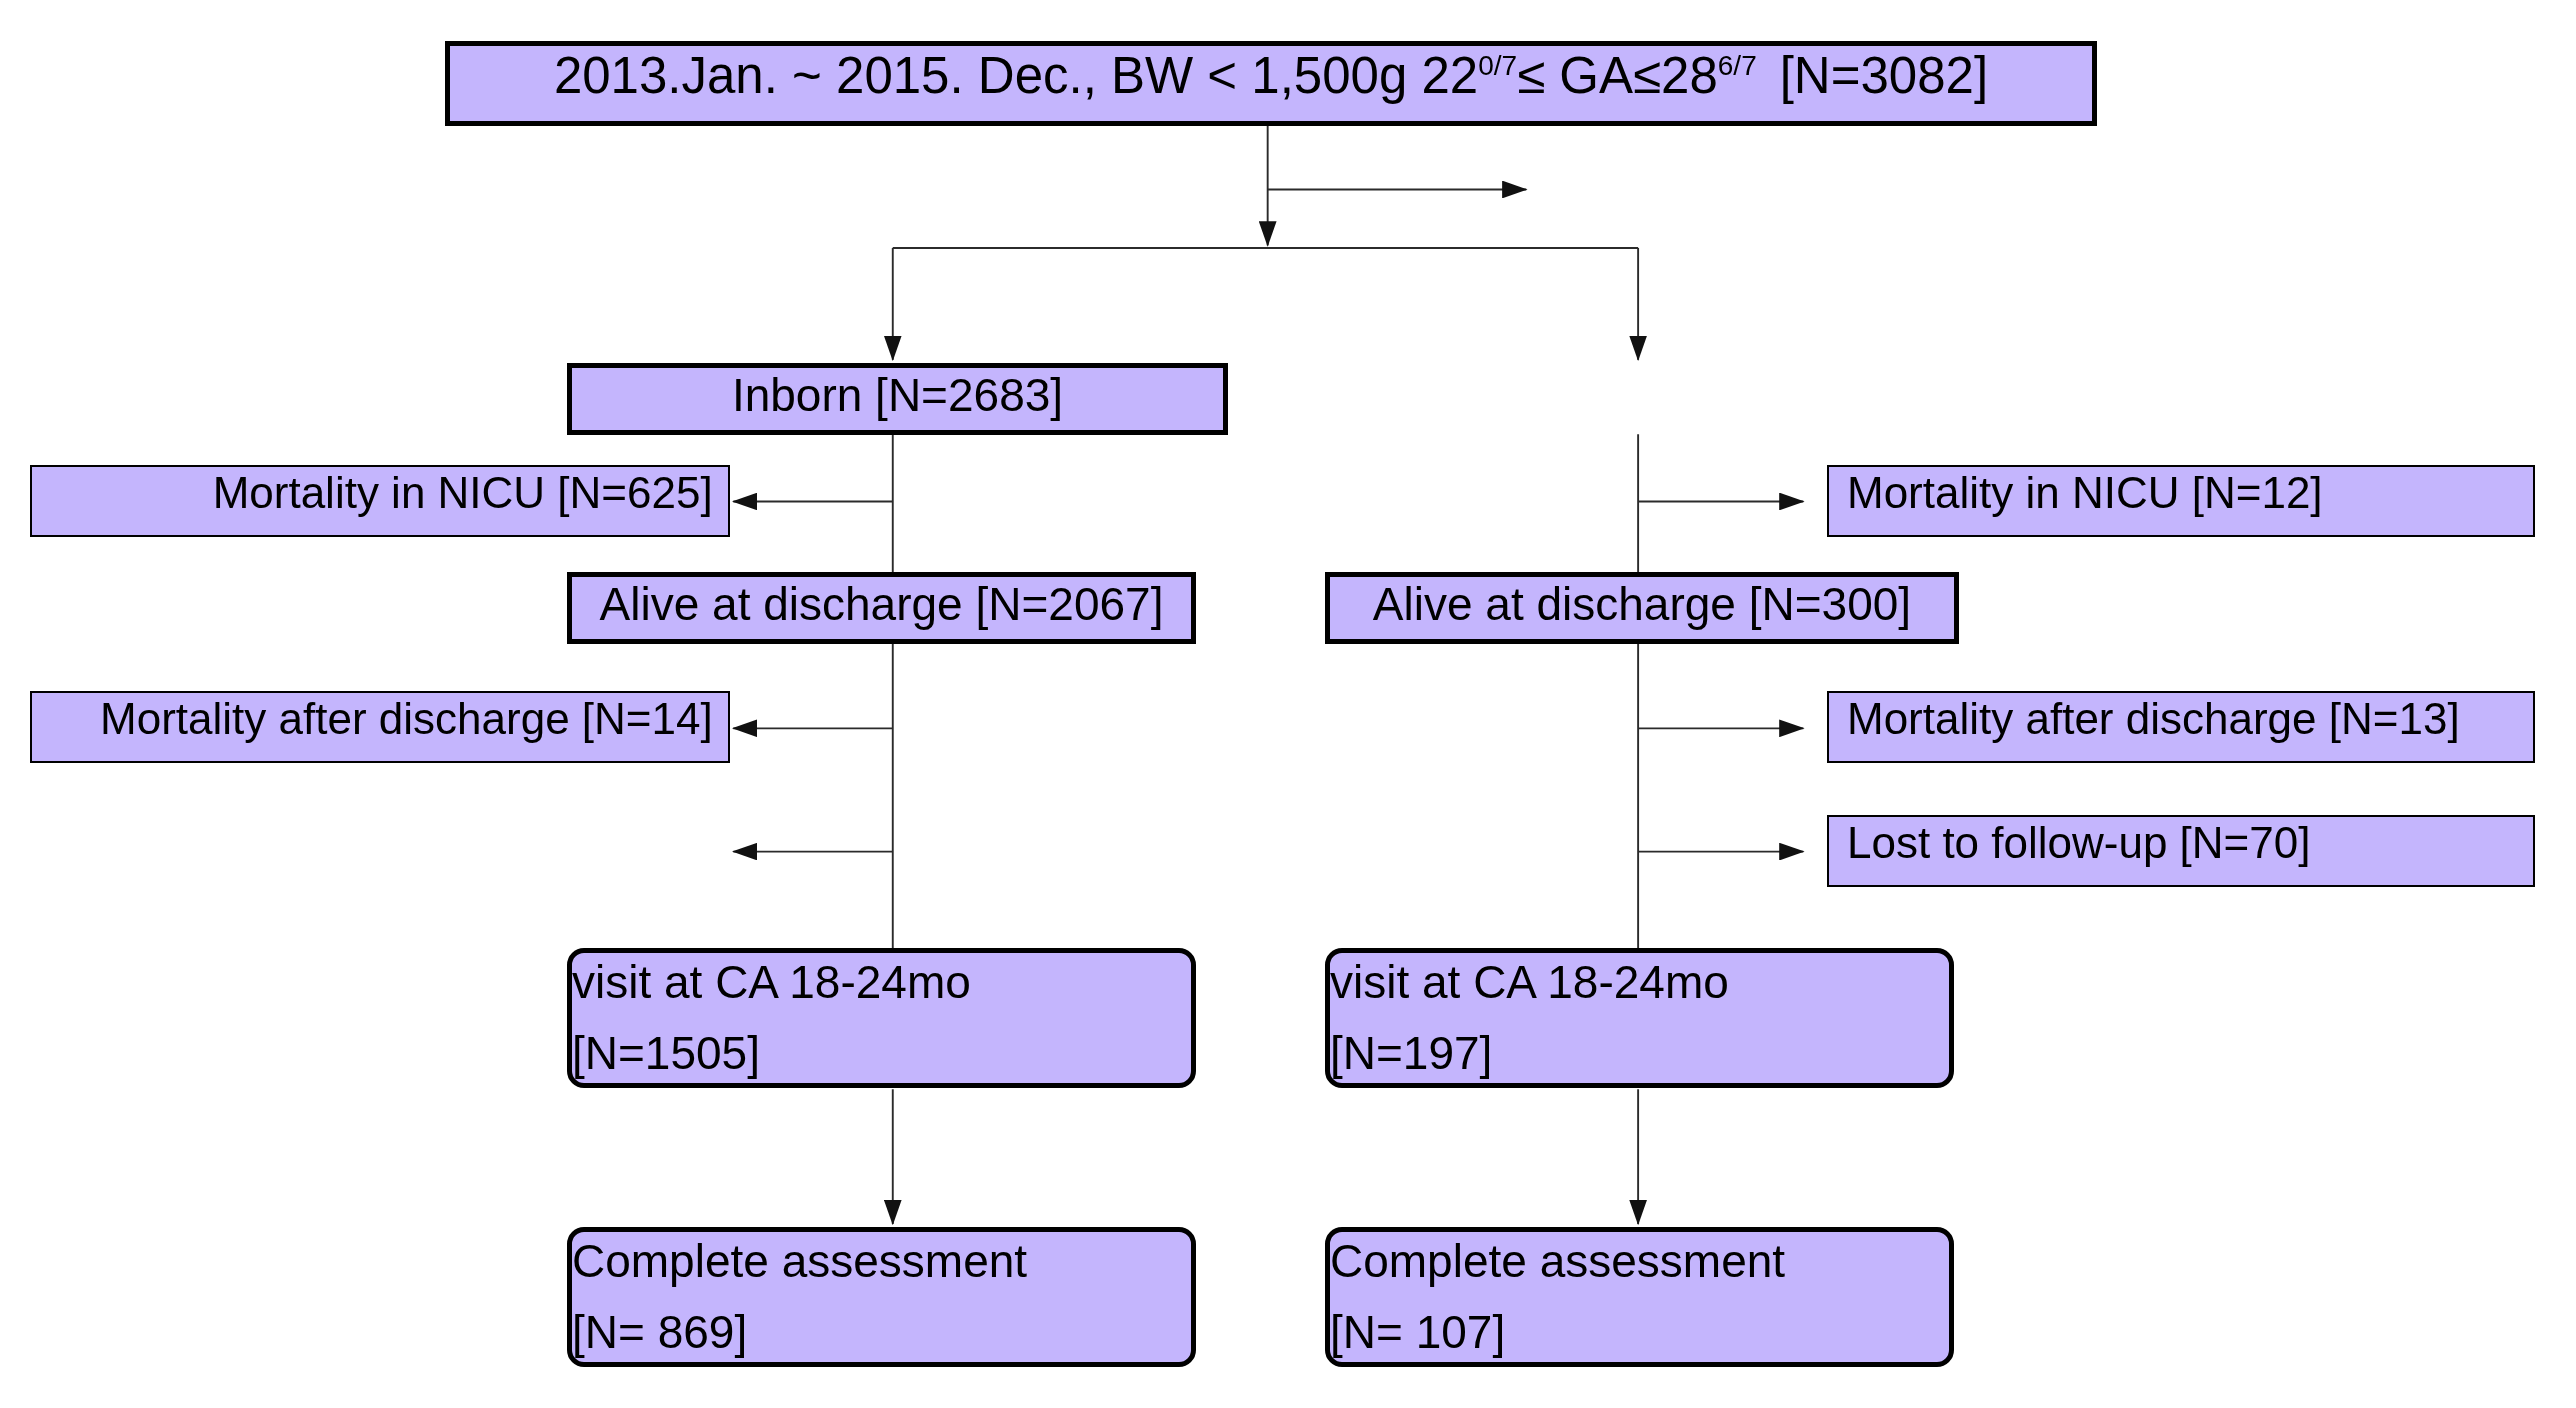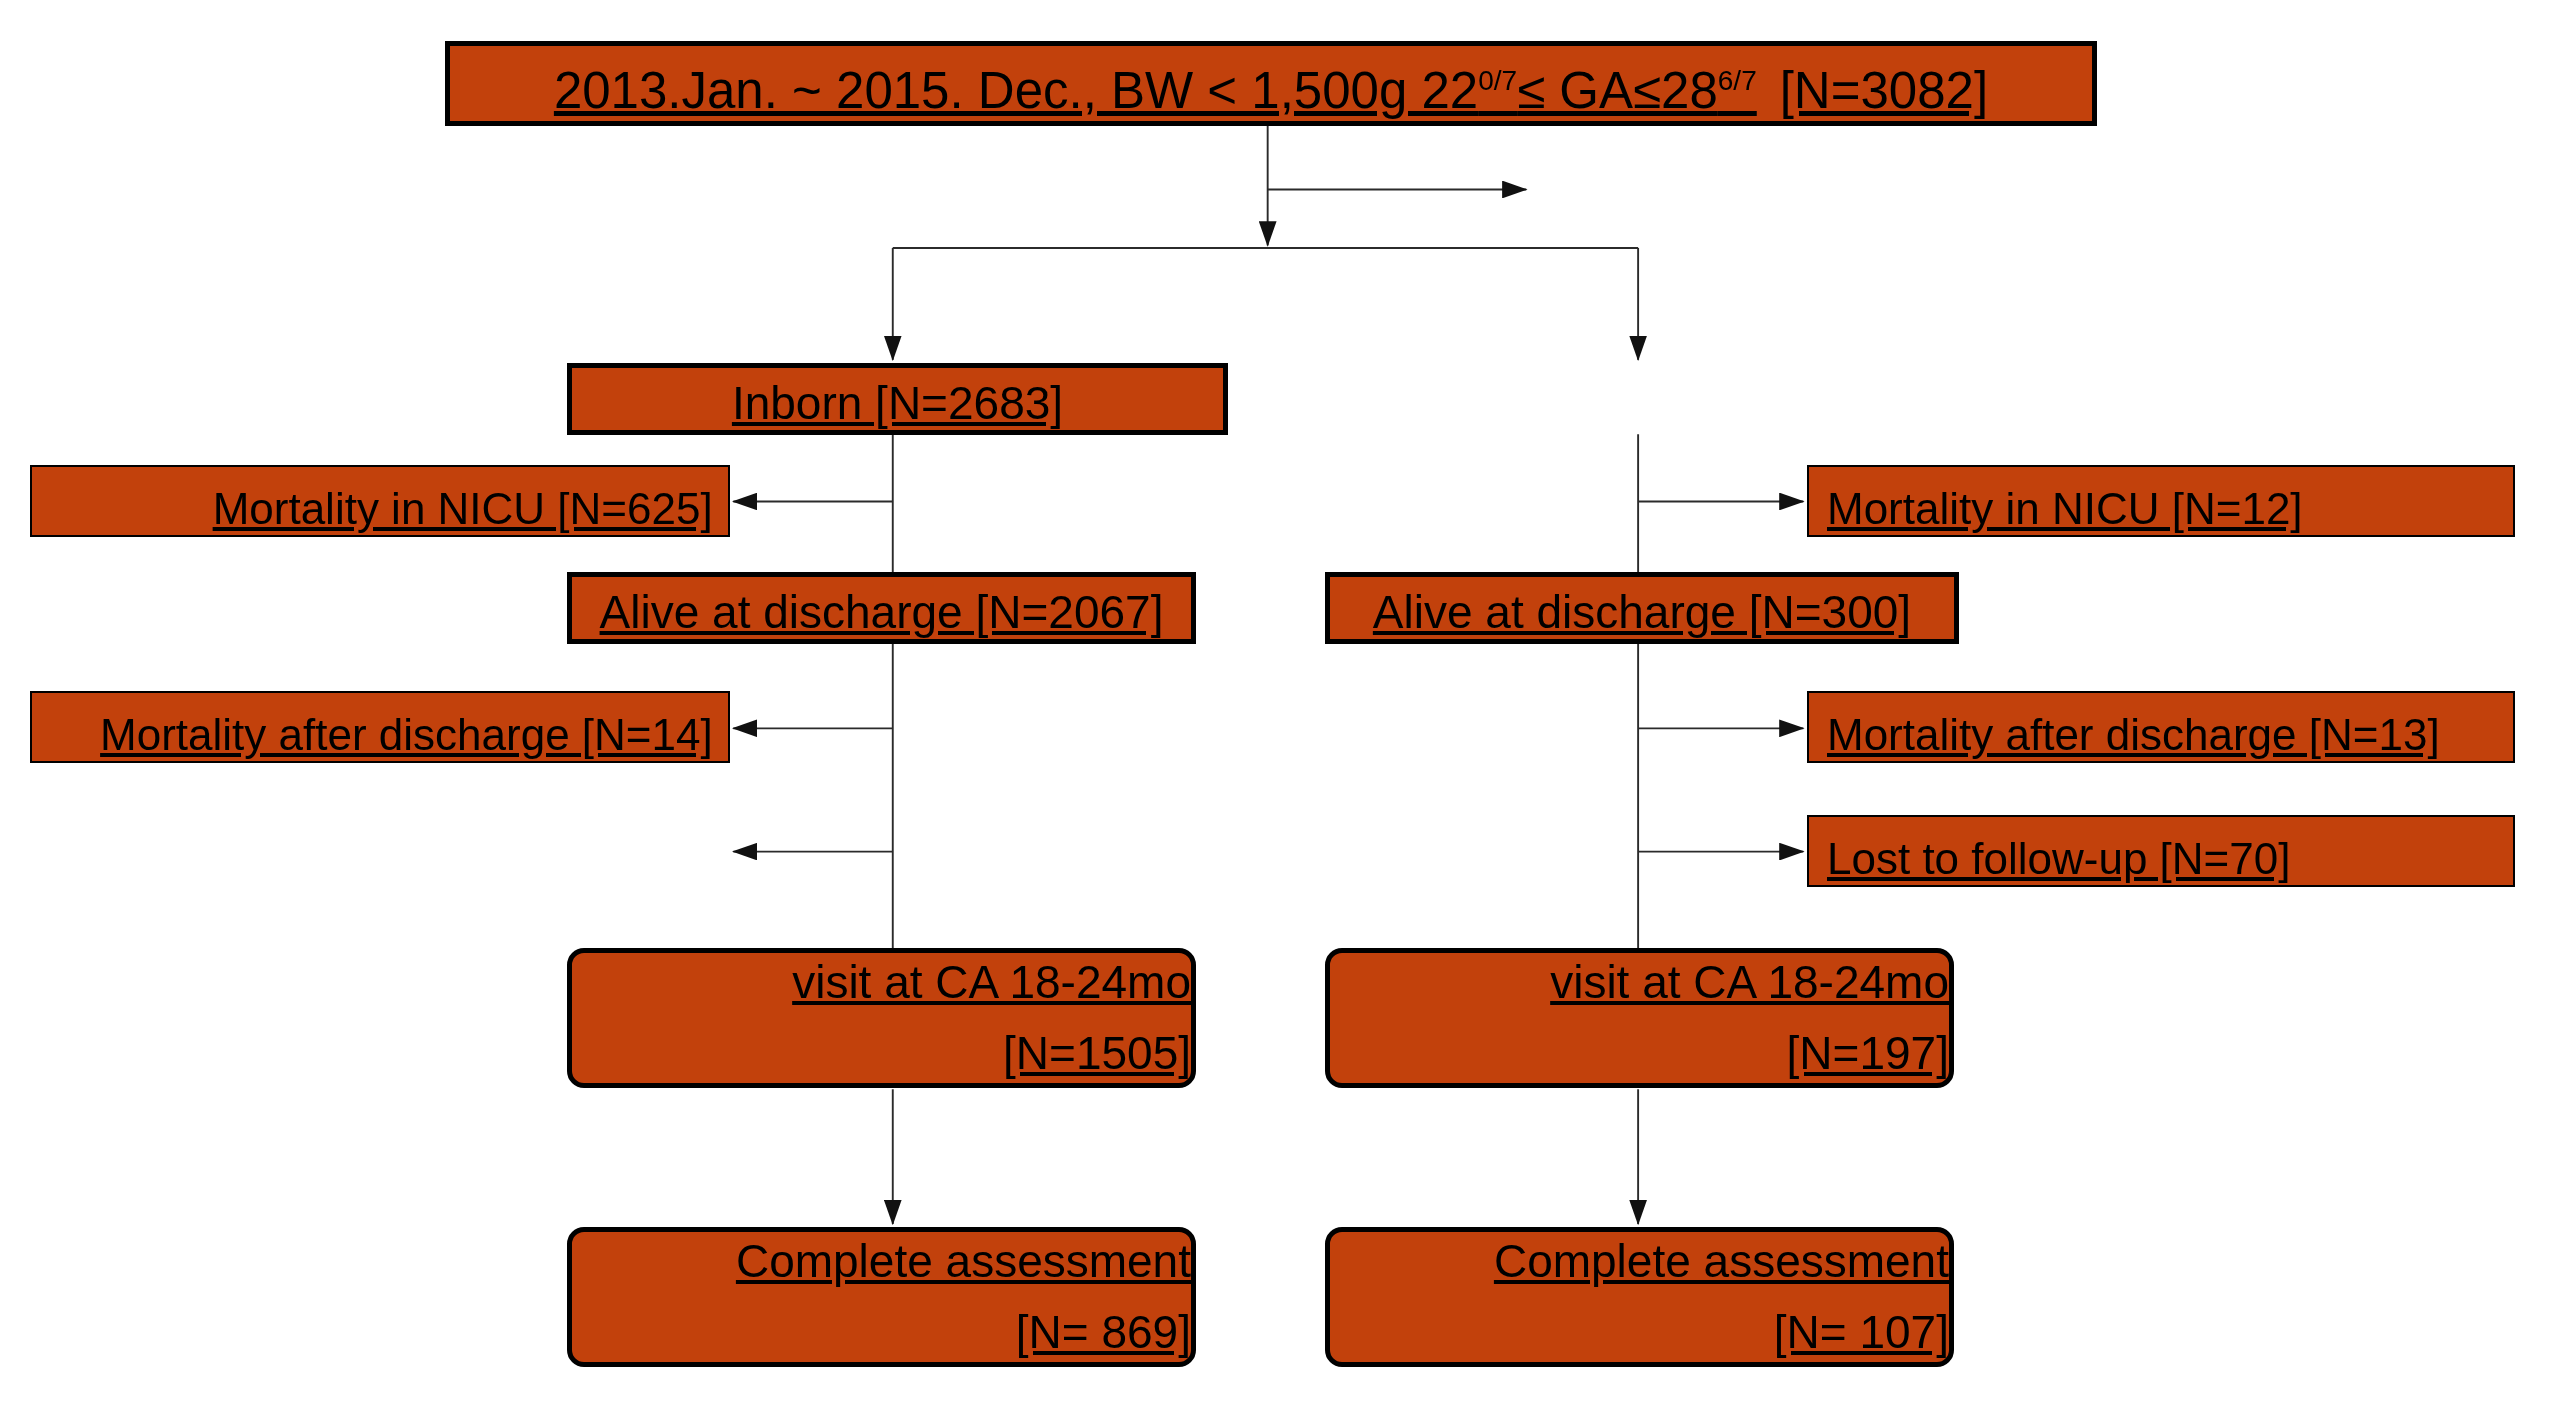--- a/index.html
+++ b/index.html
@@ -4,29 +4,29 @@
 <style>
   html, body { margin:0; padding:0; background:#ffffff; }
   #canvas {
     position:relative; width:2576px; height:1409px; background:#ffffff;
     font-family:"Liberation Sans", "DejaVu Sans", sans-serif; color:#000;
     overflow:hidden;
   }
   #connector-layer { position:absolute; left:0; top:0; z-index:0; }
   #connector-layer line { stroke:#2b2b2b; stroke-width:3; }
   .box {
-    position:absolute; z-index:1; background:#c2410c; box-sizing:border-box;
-    display:flex; align-items:flex-end; justify-content:center;
-    font-size:46px; line-height:1.18; white-space:nowrap;text-decoration:underline;
+    position:absolute; z-index:1; background:#c4b5fd; box-sizing:border-box;
+    display:flex; align-items:flex-start; justify-content:center;
+    font-size:46px; line-height:1.18; white-space:nowrap;
   }
   .thick { border:5.7px solid #000; }
   .thin  { border:2.5px solid #000; }
   .two-line { flex-direction:column; line-height:1.55;border-radius:17px; }
   .side-left  { justify-content:flex-end; padding-right:15.3px; font-size:44px; }
-  .side-right { justify-content:flex-start; padding-left:18px; font-size:44px; }
+  .side-right { justify-content:flex-start; padding-left:18px; font-size:44px;margin-left:20px; }
   sup { font-size:0.55em; vertical-align:super; line-height:0; }
   .suffix-gap { margin-left:0.45em; }
 
   #topBox      { left:445px;  top:41px;   width:1652px; height:85px; font-size:51px; }
   #excludedBox { left:1530px; top:155px;  width:808px; height:65px; font-size:39px; word-spacing:0.12em; }
   #inbornBox   { left:567px;  top:363px;  width:661px;  height:72px; }
   #outbornBox  { left:1325px; top:363px;  width:629px;  height:72px; }
   #mortNicuL   { left:30px;   top:465px;  width:700px; height:72px; }
   #mortNicuR   { left:1807px; top:465px;  width:708px; height:72px; }
   #aliveL      { left:567px;  top:572px;  width:629px;  height:72px; }

